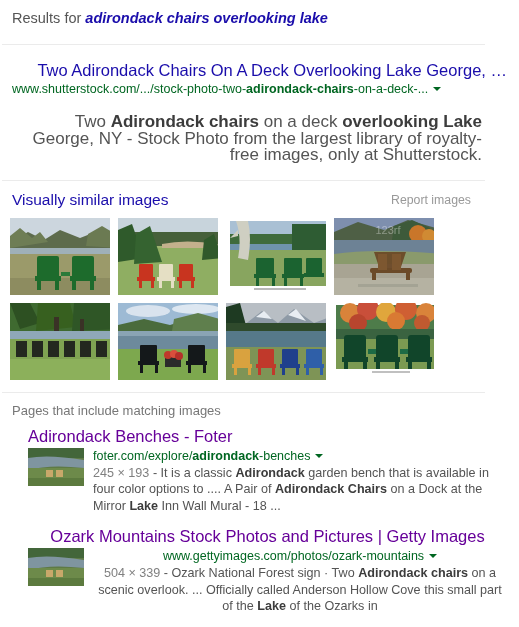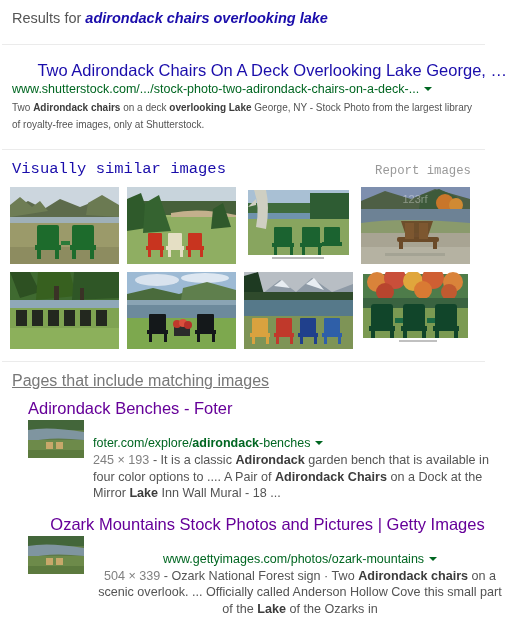--- a/index.html
+++ b/index.html
@@ -49,85 +49,84 @@
     cursor: pointer;
     text-align: right;
   }
   .res-url {
     color: #006621;
     font-size: 12.5px;
     line-height: 17px;
     white-space: nowrap;
     margin-top: 1px;
   }
-  .res-url b { font-weight: normal; }
+  .res-url b { font-weight: bold; }
   .caret {
     display: inline-block;
     width: 0; height: 0;
     border-left: 4px solid transparent;
     border-right: 4px solid transparent;
     border-top: 4px solid #006621;
     vertical-align: middle;
     margin-left: 5px;
     margin-bottom: 1px;
     cursor: pointer;
   }
   .res-snippet {
     color: #545454;
-    font-size: 10px;
+    font-size: 17px;
     line-height: 16.5px;
-    margin-top: 2px;
+    margin-top: 16px;
     max-width: 470px;
+    text-align: right;
   }
   .res-snippet b { font-weight: bold; color: #3c3c3c; }
 
   
   .sim-head {
     padding: 10px 12px 0 12px;
     display: flex;
-    align-items: flex-end;
+    align-items: center;
     justify-content: space-between;
     width: 459px;
     box-sizing: content-box;
-    font-family: Liberation Mono, monospace;
   }
   .sim-title {
     color: #1a0dab;
     font-size: 15.5px;
     cursor: pointer;
   }
   .report-link {
     color: #999999;
     font-size: 12.3px;
     cursor: pointer;
   }
 
   .img-grid {
     padding: 9px 0 0 10px;
     width: 470px;
     display: flex;
     flex-wrap: wrap;
   }
   .thumb {
-    width: 109px;
+    width: 100px;
     height: 77px;
     margin: 0 8px 8px 0;
     overflow: hidden;
     position: relative;
     cursor: pointer;
     background: #eeeeee;
   }
   .thumb svg { display: block; }
 
   
   .pages-head {
     color: #777777;
-    font-size: 16px;
+    font-size: 13px;
     padding: 10px 12px 0 12px;
-    text-decoration: underline;
   }
   .page-result {
     padding: 8px 12px 0 28px;
   }
   .page-title {
     color: #660099;
     font-size: 16.5px;
     line-height: 20px;
     white-space: nowrap;
     overflow: hidden;
@@ -139,21 +138,21 @@
   }
   .page-thumb {
     width: 56px;
     height: 38px;
     flex: 0 0 56px;
     margin-right: 9px;
     overflow: hidden;
     cursor: pointer;
     background: #dddddd;
   }
-  .page-meta { flex: 1 1 auto; min-width: 0; margin-top: 15px; }
+  .page-meta { flex: 1 1 auto; min-width: 0; }
   .page-url {
     color: #006621;
     font-size: 12.5px;
     line-height: 16px;
     white-space: nowrap;
   }
   .page-url b { font-weight: bold; }
   .page-snippet {
     color: #545454;
     font-size: 12.6px;

